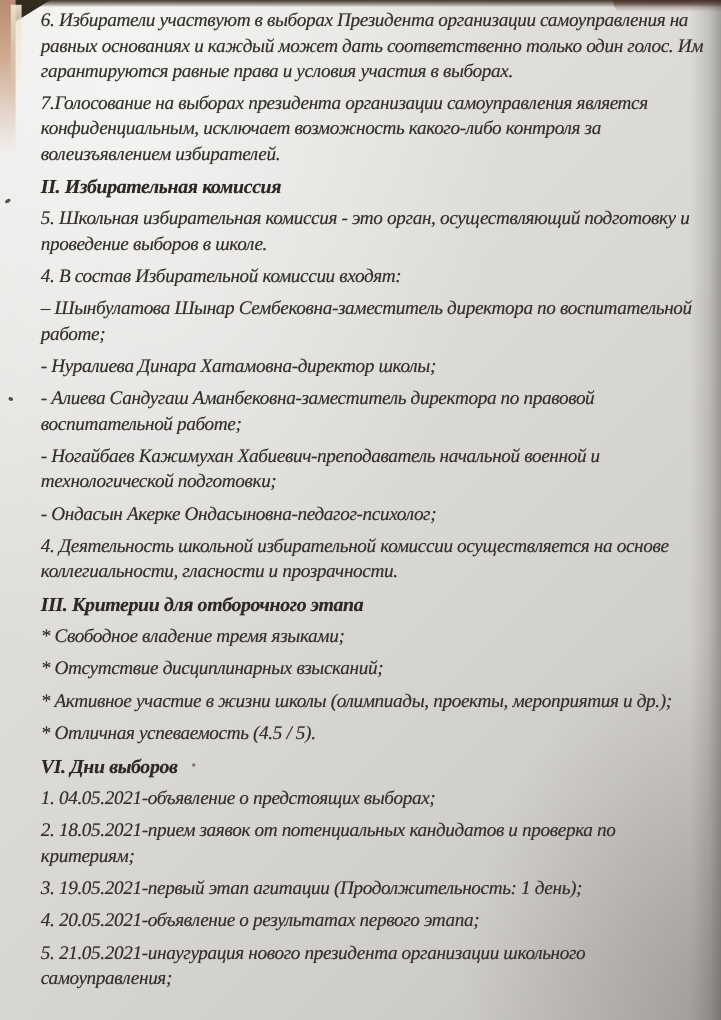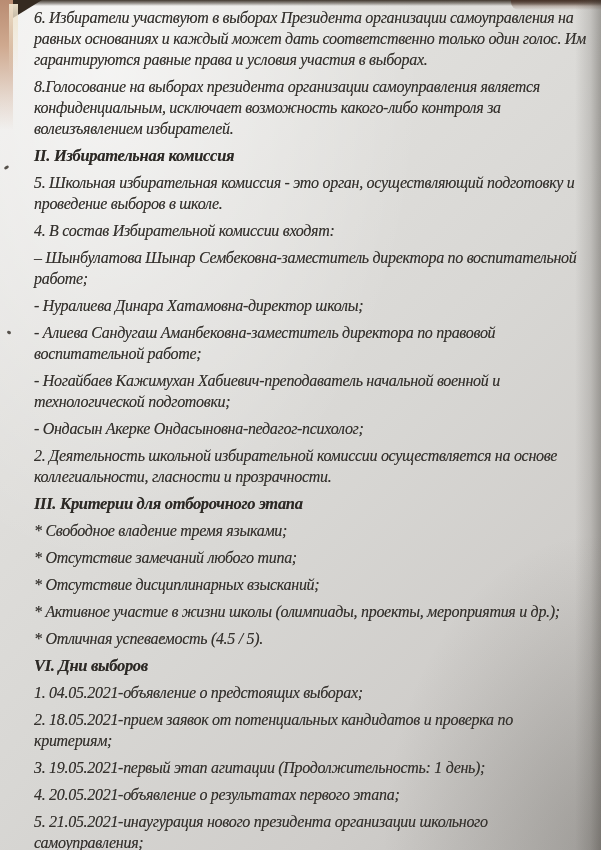--- a/index.html
+++ b/index.html
@@ -79,40 +79,39 @@
 </head>
 <body>
 
 <div class="photo">
 
   <div class="text-layer">
     <div class="doc">
       <p>6. Избиратели участвуют в выборах Президента организации самоуправления на
 равных основаниях и каждый может дать соответственно только один голос. Им
 гарантируются равные права и условия участия в выборах.</p>
-      <p>8.Голосование на выборах президента организации самоуправления является
+      <p>7.Голосование на выборах президента организации самоуправления является
 конфиденциальным, исключает возможность какого-либо контроля за
 волеизъявлением избирателей.</p>
       <h3>II. Избирательная комиссия</h3>
       <p>5. Школьная избирательная комиссия - это орган, осуществляющий подготовку и
 проведение выборов в школе.</p>
       <p>4. В состав Избирательной комиссии входят:</p>
       <p>– Шынбулатова Шынар Сембековна-заместитель директора по воспитательной
 работе;</p>
       <p>- Нуралиева Динара Хатамовна-директор школы;</p>
       <p>- Алиева Сандугаш Аманбековна-заместитель директора по правовой
 воспитательной работе;</p>
       <p>- Ногайбаев Кажимухан Хабиевич-преподаватель начальной военной и
 технологической подготовки;</p>
       <p>- Ондасын Акерке Ондасыновна-педагог-психолог;</p>
-      <p>2. Деятельность школьной избирательной комиссии осуществляется на основе
+      <p>4. Деятельность школьной избирательной комиссии осуществляется на основе
 коллегиальности, гласности и прозрачности.</p>
       <h3>III. Критерии для отборочного этапа</h3>
       <p>* Свободное владение тремя языками;</p>
-      <p>* Отсутствие замечаний любого типа;</p>
       <p>* Отсутствие дисциплинарных взысканий;</p>
       <p>* Активное участие в жизни школы (олимпиады, проекты, мероприятия и др.);</p>
       <p>* Отличная успеваемость (4.5 / 5).</p>
       <h3>VI. Дни выборов</h3>
       <p>1. 04.05.2021-объявление о предстоящих выборах;</p>
       <p>2. 18.05.2021-прием заявок от потенциальных кандидатов и проверка по критериям;</p>
       <p>3. 19.05.2021-первый этап агитации (Продолжительность: 1 день);</p>
       <p>4. 20.05.2021-объявление о результатах первого этапа;</p>
       <p>5. 21.05.2021-инаугурация нового президента организации школьного
 самоуправления;</p>

